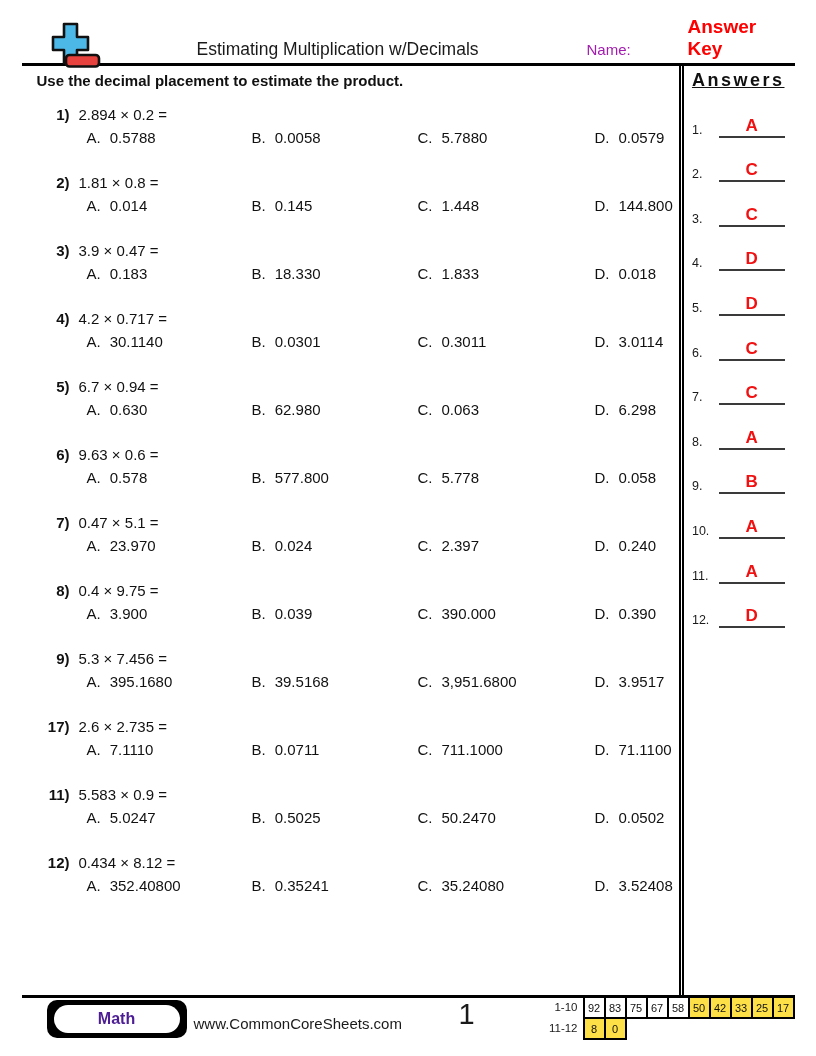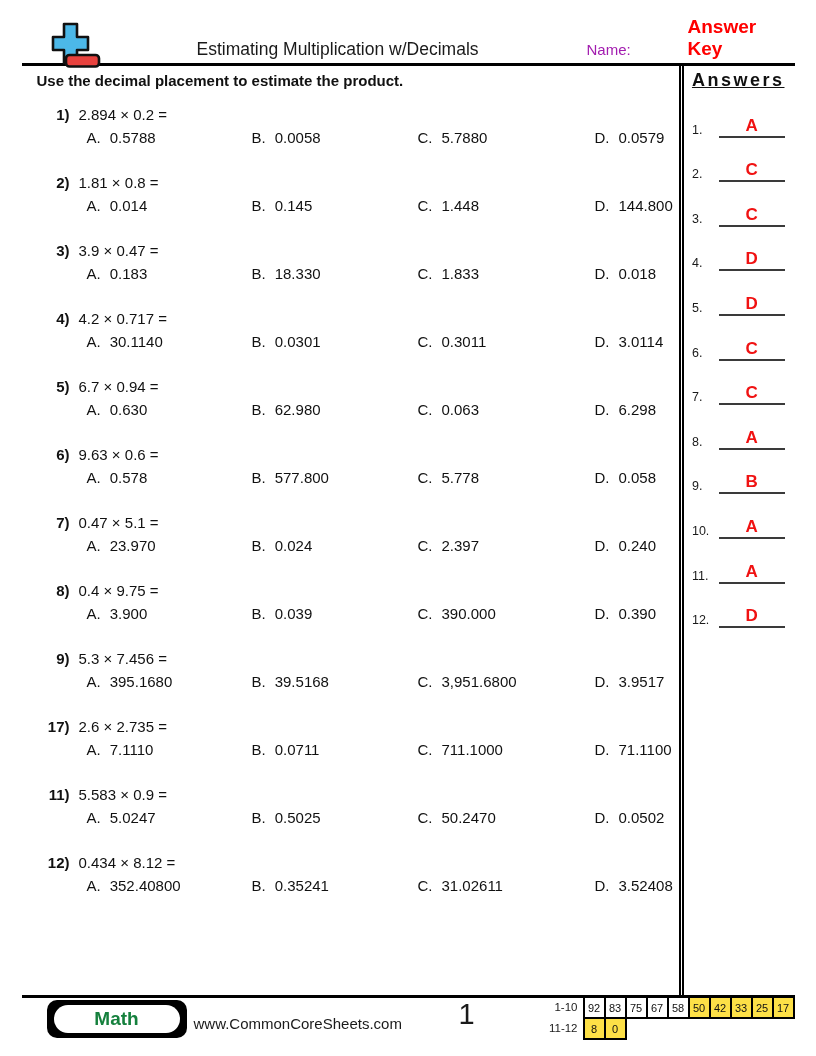--- a/index.html
+++ b/index.html
@@ -31,21 +31,21 @@
   .answers-title { font-size:18px; font-weight:bold; letter-spacing:2.5px; text-decoration:underline; text-align:left; }
   .ans-list { margin-top:2px; }
   .ans-slot { height:44.6px; display:flex; align-items:flex-end; }
   .ans-num { flex:0 0 27px; font-size:12.5px; color:#1a1a1a; padding-bottom:1px; }
   .ans-line { flex:1; border-bottom:2px solid #3a3a3a; text-align:center; }
   .ans-letter { font-size:17px; font-weight:bold; color:#f01212; line-height:20px; }
 
   
   .footer { position:relative; height:61px; border-top:3px solid #000; }
   .math-badge { position:absolute; left:25px; top:2px; width:140px; height:38px; background:#000; border-radius:10px; padding:5px 7px; }
-  .math-badge-inner { width:100%; height:100%; background:#fff; border-radius:14px; display:flex; align-items:center; justify-content:center; font-size:19px; font-weight:bold; color:#15803d; }
+  .math-badge-inner { width:100%; height:100%; background:#fff; border-radius:14px; display:flex; align-items:center; justify-content:center; font-size:16px; font-weight:bold; color:#4c1d95; }
   .website { position:absolute; left:172px; top:17px; font-size:15px; color:#1a1a1a; }
   .page-num { position:absolute; left:425px; top:0; width:40px; text-align:center; font-size:29px; color:#1a1a1a; }
   .score-labels { position:absolute; left:505px; top:-1px; width:51px; text-align:right; font-size:11.5px; line-height:21px; color:#1a1a1a; }
   .score-table { position:absolute; left:561px; top:-2px; border-collapse:collapse; }
   .score-table td { border:2px solid #000; width:25.5px; height:21px; text-align:center; font-size:11px; padding:0; background:#fff; }
   .score-table td.hl { background:#fde047; }
   .score-table td.blank { border:none; background:transparent; }
 </style>
 </head>
 <body>
@@ -211,21 +211,21 @@
       </div>
 
       <div class="q">
         <div class="q-head">
             <span class="q-num">12)</span>
             <span class="q-expr">0.434 × 8.12 =</span>
           </div>
         <div class="q-choices">
           <span><span class="choice-label">A.</span><span class="choice-value">352.40800</span></span>
           <span><span class="choice-label">B.</span><span class="choice-value">0.35241</span></span>
-          <span><span class="choice-label">C.</span><span class="choice-value">31.02611</span></span>
+          <span><span class="choice-label">C.</span><span class="choice-value">35.24080</span></span>
           <span><span class="choice-label">D.</span><span class="choice-value">3.52408</span></span>
         </div>
       </div>
     </div>
 
     <div class="answers-col">
       <div class="answers-title">Answers</div>
       <div class="ans-list">
         <div class="ans-slot">
             <span class="ans-num">1.</span>

